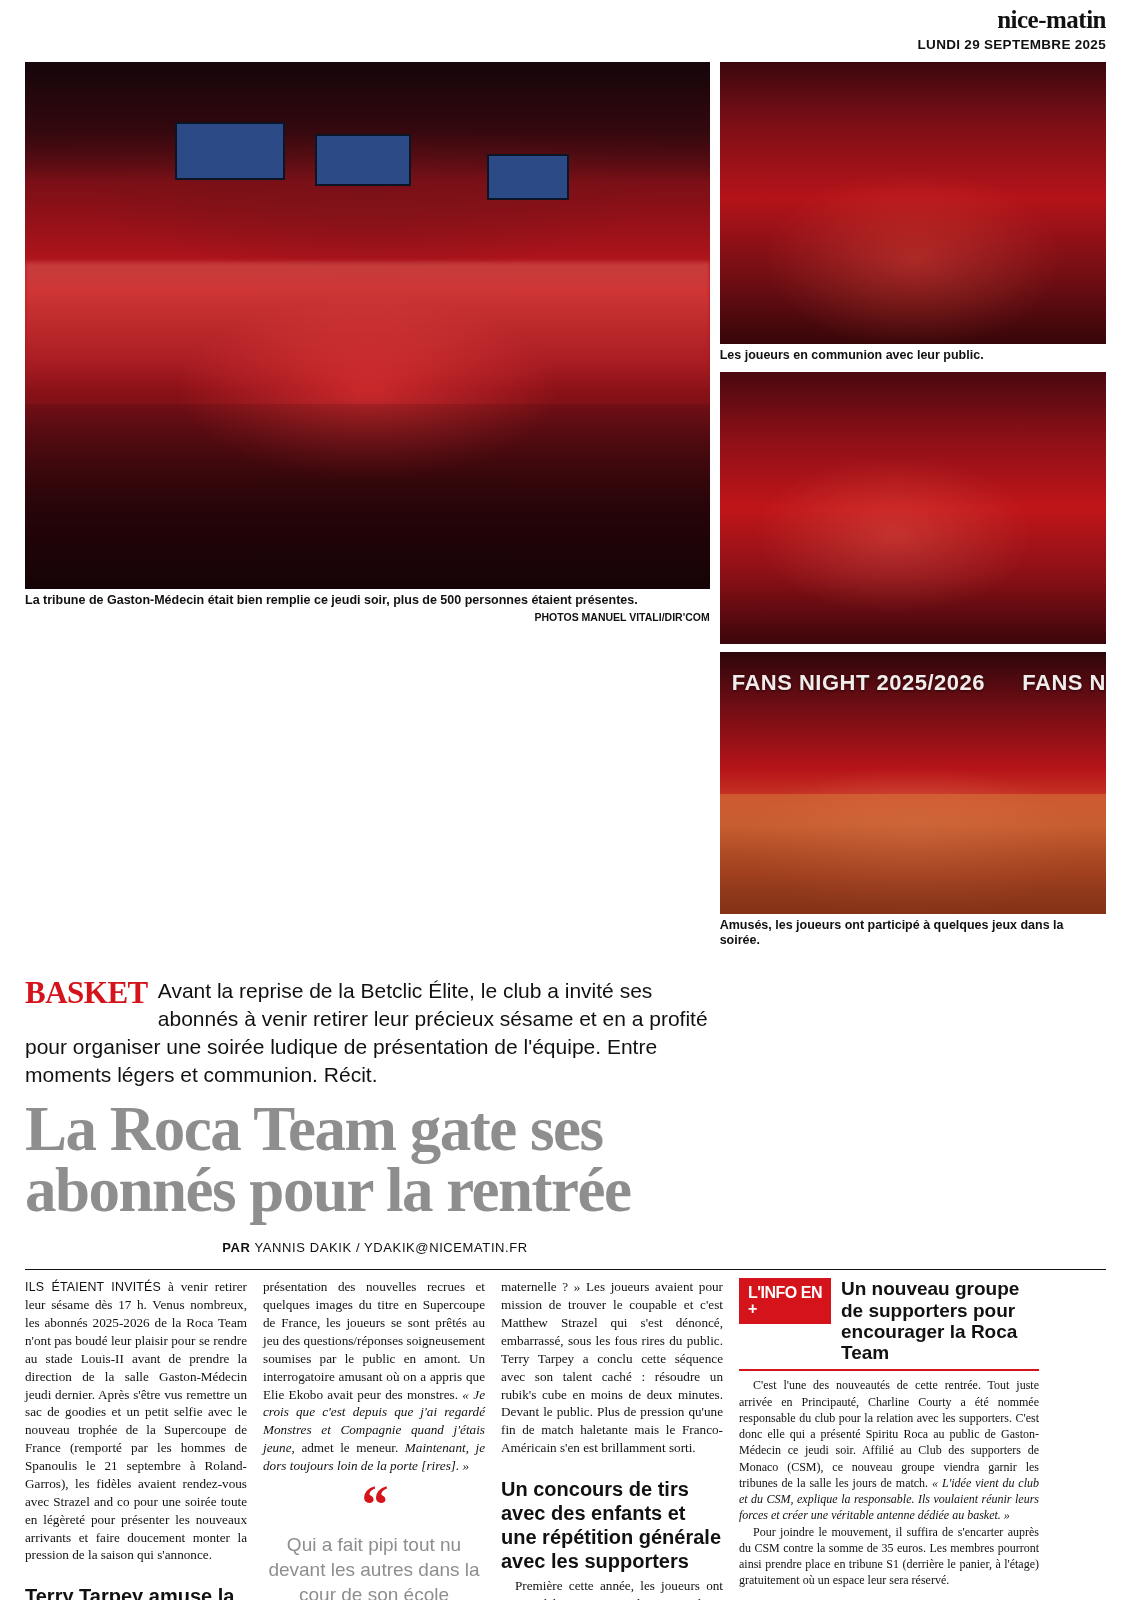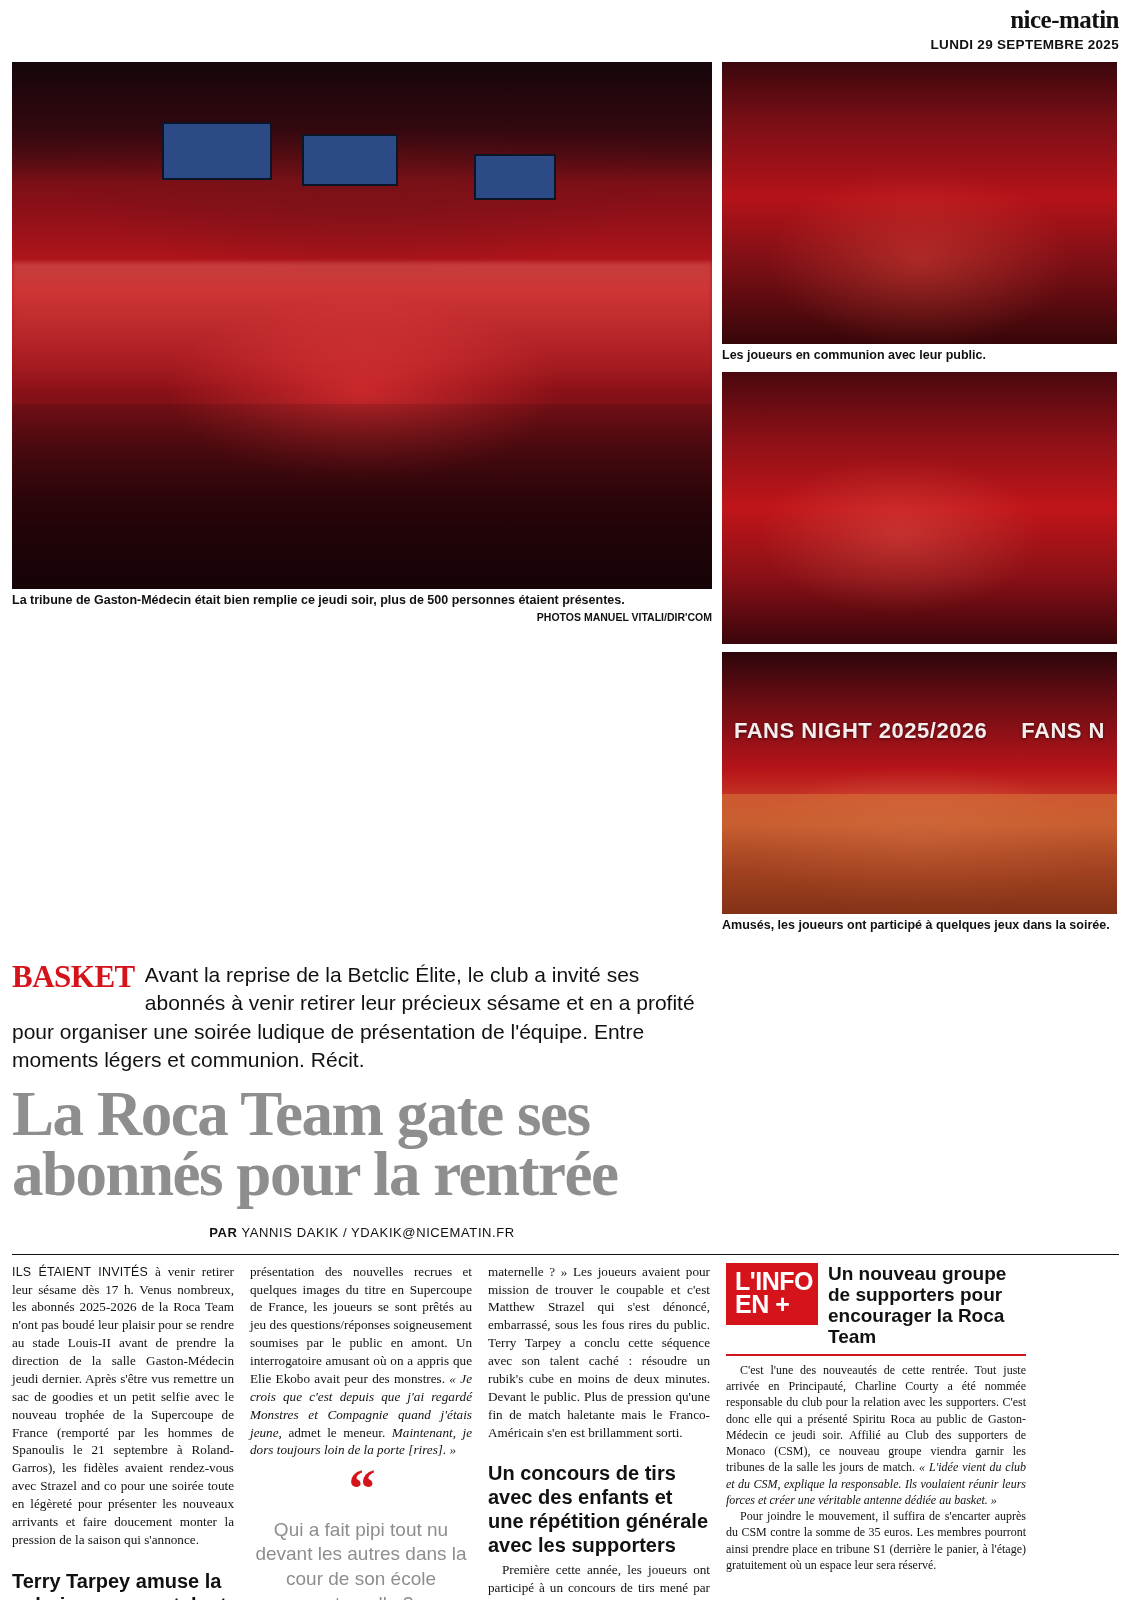--- a/index.html
+++ b/index.html
@@ -6,21 +6,21 @@
   html, body { margin:0; padding:0; }
   body {
     width: 1131px;
     height: 1600px;
     background: #ffffff;
     font-family: "Liberation Serif", serif;
     color: #111;
     overflow: hidden;
     position: relative;
   }
-  .page { width:1131px; height:1600px; position:relative; padding: 0 12px; }
+  .page { width:1131px; height:1600px; position:relative; padding: 0 25px; }
 
   
   .masthead { text-align:right; padding: 6px 0 2px 0; }
   .masthead .logo {
     font-family: "Liberation Serif", serif;
     font-weight: bold;
     font-size: 25px;
     letter-spacing: -0.5px;
     color: #111;
   }
@@ -98,27 +98,26 @@
     position:relative;
   }
   .r-photo-3 {
     height: 262px;
     background:
       radial-gradient(ellipse 60% 40% at 50% 72%, rgba(255,140,110,0.35), rgba(60,6,10,0) 72%),
       linear-gradient(180deg, #2c060a 0%, #6e0d14 20%, #b71419 45%, #d4562f 66%, #8d2318 85%, #3b080c 100%);
     position:relative;
   }
   .fansnight {
-    position:absolute; top:18px; left:12px; right:12px;
+    position:absolute; top:18px; left:12px; right:0;
     display:flex; justify-content:space-between;
     font-family:"Liberation Sans", sans-serif;
     font-weight:bold; font-size:22px; color:#fff; letter-spacing:0.5px;
     text-shadow: 0 1px 3px rgba(0,0,0,.6);
     opacity:.92;
-    margin-top:48px;
   }
   .court {
     position:absolute; left:0; right:0; bottom:0; height:120px;
     background: linear-gradient(180deg, rgba(214,120,60,0.55), rgba(150,60,25,0.8));
   }
 
   
   .intro { margin-top: 28px; width: 700px; }
   .intro .kicker {
     font-family: "Liberation Serif", serif;
@@ -188,21 +187,21 @@
     color:#8e8e8e;
     margin-top: 12px;
     text-align:center;
   }
 
   
   .infocol { width: 300px; }
   .info-head { display:flex; gap: 10px; align-items:flex-start; }
   .info-badge {
     background:#d5131a; color:#fff; font-family:"Liberation Sans", sans-serif;
-    font-weight:bold; font-size:25px; line-height:0.95; letter-spacing:-0.5px;
+    font-weight:bold; font-size:16px; line-height:0.95; letter-spacing:-0.5px;
     padding: 7px 9px 8px 9px; width: 92px;
   }
   .info-title {
     font-family:"Liberation Sans", sans-serif; font-weight:bold;
     font-size:19px; line-height:1.12; flex:1; color:#111;
   }
   .infocol p { margin:0; text-indent:14px; font-size:12px; line-height:1.355; text-align:justify; }
   .redline { height:2px; background:#d5131a; margin-top:6px; }
 </style>
 </head>

